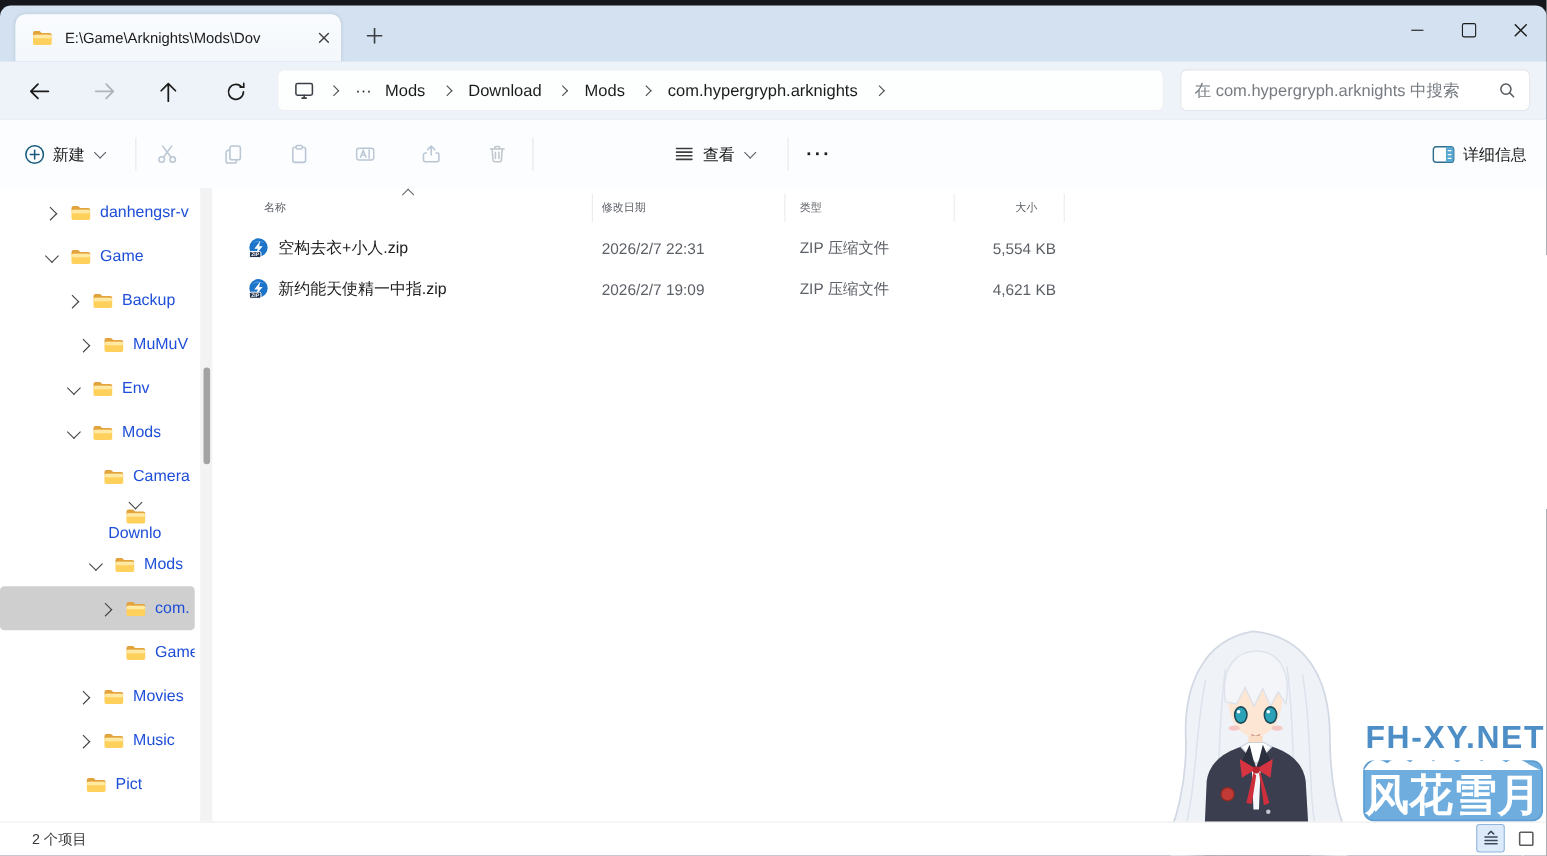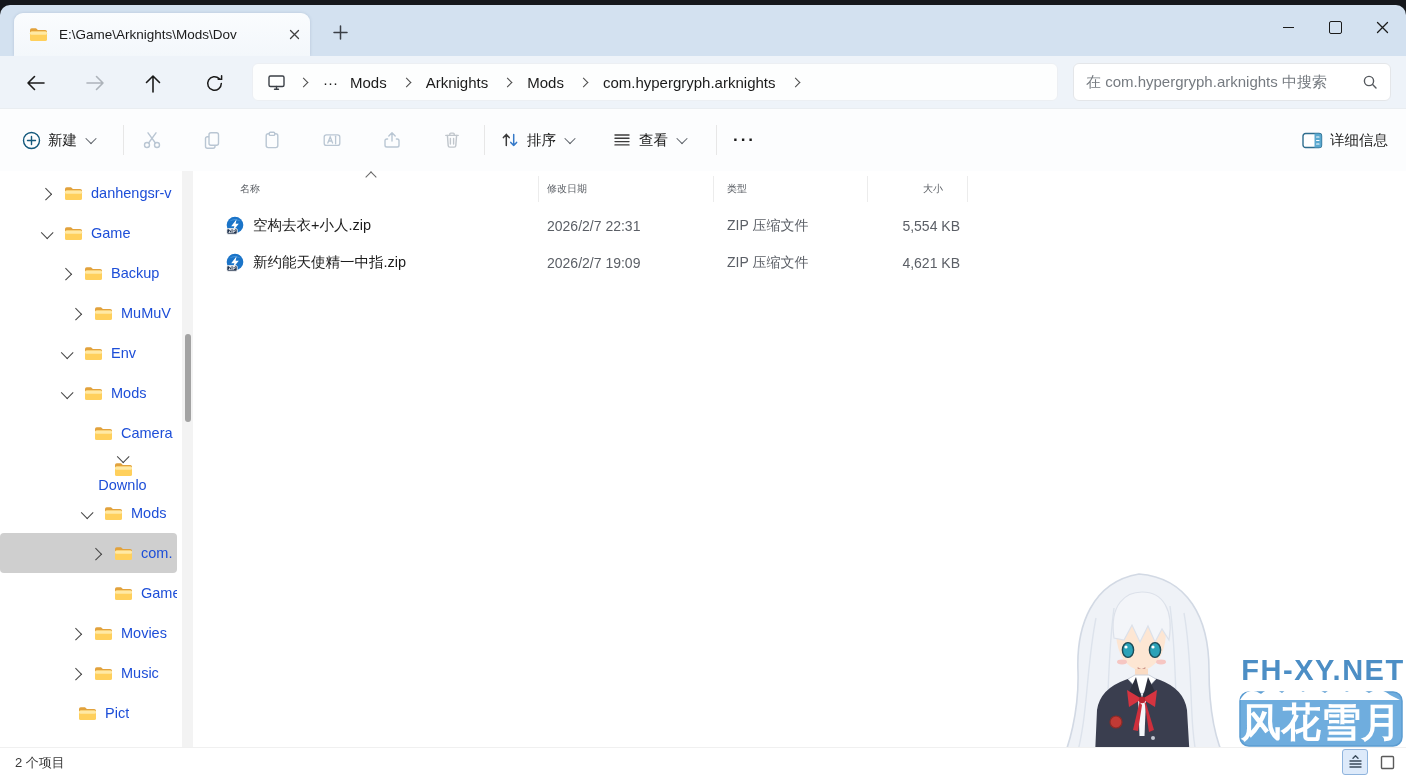--- a/index.html
+++ b/index.html
@@ -74,21 +74,21 @@
   .cols-header{height:36px;display:flex;align-items:flex-end;color:#5c6066;font-size:10px;position:relative;}
   .hcell{height:100%;display:flex;align-items:center;box-sizing:border-box;position:relative;}
   .hcell .vline{position:absolute;left:0;top:5px;bottom:5px;width:1px;background:#ececec;}
   .sortcaret{position:absolute;left:172px;top:2px;width:9px;height:9px;}
   .sortcaret i{display:block;width:7px;height:7px;border-left:1.3px solid #666;border-top:1.3px solid #666;transform:rotate(45deg);}
   .frow{height:37px;display:flex;align-items:center;font-size:14px;color:#5b5f66;}
   .fcell{box-sizing:border-box;display:flex;align-items:center;height:100%;}
   .fname{font-size:14.5px;color:#1c1c1c;white-space:nowrap;overflow:hidden;}
   
   .statusbar{height:30px;flex:none;background:#fff;border-top:1px solid #f0f0f0;
-    display:flex;align-items:center;padding:0 15px;position:relative;z-index:5;}
+    display:flex;align-items:center;padding:0 29px;position:relative;z-index:5;}
   .status-count{font-size:13px;color:#3a3a3a;}
   .view-toggles{position:absolute;right:6px;top:1px;display:flex;gap:6px;z-index:7;}
   .vt{width:26px;height:26px;display:flex;align-items:center;justify-content:center;border-radius:3px;box-sizing:border-box;}
   .vt.active{background:#ddeafa;border:1px solid #8fb4dd;}
   
   .watermark{position:absolute;left:1036px;top:553px;width:370px;height:225px;z-index:4;pointer-events:none;}
 </style>
 </head>
 <body>
 
@@ -159,21 +159,21 @@
         <svg width="19" height="17" viewBox="0 0 19 17">
             <rect x="2" y="2" width="15" height="10.5" rx="1.5" stroke="#3a3f46" stroke-width="1.4" fill="none"></rect>
             <path d="M7.5 15.2 H11.5 M9.5 12.5 V15" stroke="#3a3f46" stroke-width="1.4" stroke-linecap="round"></path>
           </svg>
       </span>
       <span class="crumb-sep" style="transform:rotate(45deg);border-color:#4a4a4a;"></span>
       <span id="crumbs" style="display:flex;align-items:center;overflow:hidden;">
           <span class="crumb">···</span>
           <span class="crumb">Mods</span>
           <span class="crumb-sep"></span>
-          <span class="crumb">Arknights</span>
+          <span class="crumb">Download</span>
           <span class="crumb-sep"></span>
           <span class="crumb">Mods</span>
           <span class="crumb-sep"></span>
           <span class="crumb">com.hypergryph.arknights</span>
           <span class="crumb-sep"></span>
         </span>
     </div>
 
     <div class="searchbox">
       <span class="search-ph">在 com.hypergryph.arknights 中搜索</span>
@@ -233,30 +233,20 @@
     </div>
     <div class="tb-ico icon-btn" style="left:442px">
       <svg width="20" height="20" viewBox="0 0 20 20" stroke="#c0c6cc" stroke-width="1.4" fill="none" stroke-linecap="round">
           <path d="M3.8 5.4 h12.4 M7.8 5.4 V4.1 a1 1 0 0 1 1 -1 h2.4 a1 1 0 0 1 1 1 v1.3"></path>
           <path d="M5.4 5.4 l0.8 10.2 a1.6 1.6 0 0 0 1.6 1.5 h4.4 a1.6 1.6 0 0 0 1.6 -1.5 l0.8 -10.2"></path>
           <path d="M8.4 8.4 v5.6 M11.6 8.4 v5.6"></path>
         </svg>
     </div>
     <div class="tb-sep" style="left:484px"></div>
 
-    <div class="tb" style="left:500px">
-      <span class="icon-btn">
-        <svg width="20" height="20" viewBox="0 0 20 20" fill="none" stroke-linecap="round" stroke-linejoin="round">
-            <path d="M6.3 15.5 V4.5 M6.3 4.5 L3.4 7.6 M6.3 4.5 L9.2 7.6" stroke="#3c3c3c" stroke-width="1.5"></path>
-            <path d="M13.7 4.5 V15.5 M13.7 15.5 L10.8 12.4 M13.7 15.5 L16.6 12.4" stroke="#3579c8" stroke-width="1.5"></path>
-          </svg>
-      </span>
-      <span class="tb-label">排序</span>
-      <span class="dd-chev"></span>
-    </div>
     <div class="tb" style="left:612px">
       <span class="icon-btn">
         <svg width="20" height="18" viewBox="0 0 20 18" stroke="#3c3c3c" stroke-width="1.4" stroke-linecap="round">
             <path d="M3 4 H17 M3 7.3 H17 M3 10.6 H17 M3 13.9 H17"></path>
           </svg>
       </span>
       <span class="tb-label">查看</span>
       <span class="dd-chev"></span>
     </div>
     <div class="tb-sep" style="left:716px"></div>

